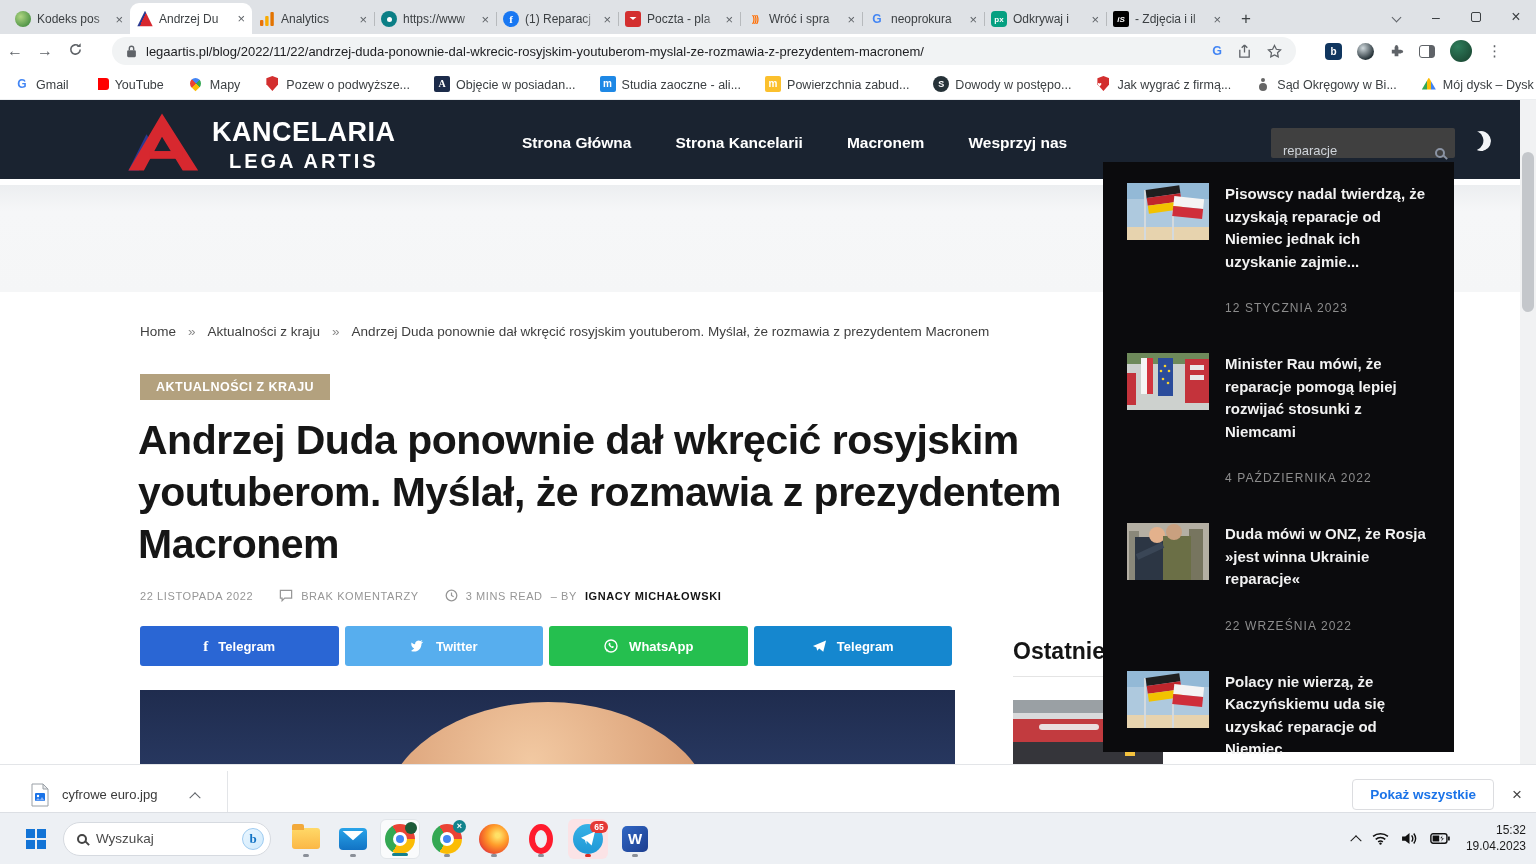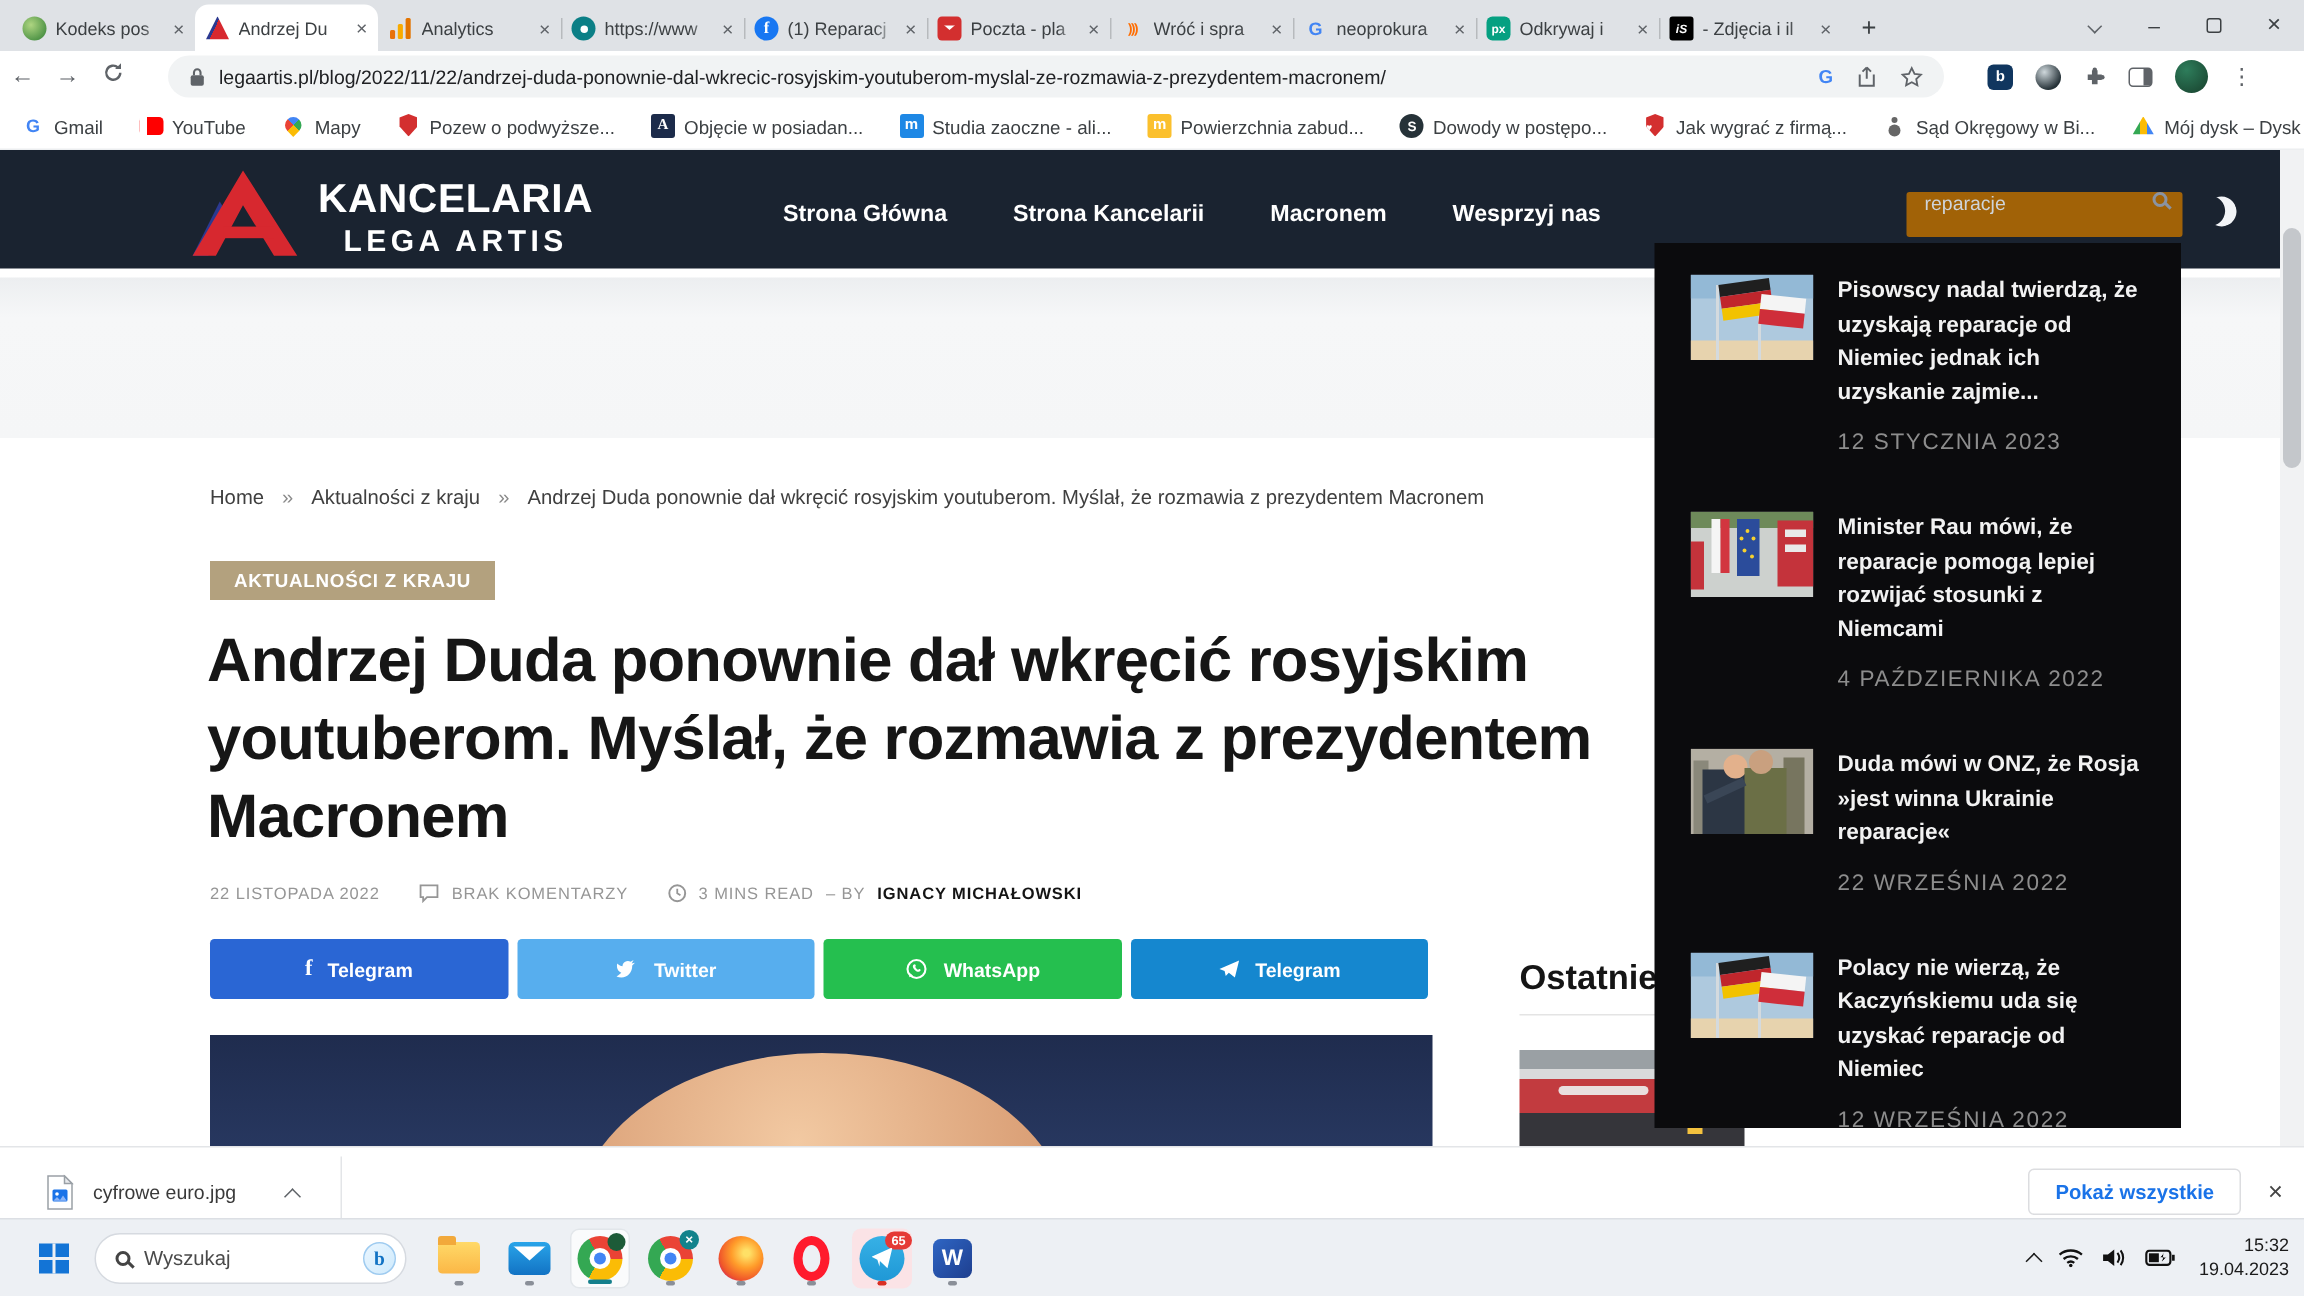--- a/index.html
+++ b/index.html
@@ -66,21 +66,21 @@
 .bk-drive{width:14px;height:12px;clip-path:polygon(50% 0,100% 100%,0 100%);background:linear-gradient(90deg,#34a853 33%,#fbbc05 33% 66%,#4285f4 66%)}
 
 
 .shead{position:absolute;left:0;top:100px;width:1536px;height:79px;background:#1a2330}
 .logo{position:absolute;left:120px;top:11px}
 .brand{position:absolute;left:212px;top:17px;display:flex;flex-direction:column;align-items:center;color:#fff}
 .brand-top{font-size:27px;font-weight:800;letter-spacing:.5px}
 .brand-bot{font-size:20px;font-weight:800;letter-spacing:3px;margin-top:2px}
 .snav{position:absolute;left:522px;top:0;height:85px;display:flex;align-items:center;gap:44px}
 .snav-item{color:#fff;font-size:15.5px;font-weight:700}
-.ssearch{position:absolute;left:1271px;top:28px;width:184px;height:30px;background:#a16207;border-radius:2px;display:flex;align-items:flex-start;padding:0 10px 0 12px}
+.ssearch{position:absolute;left:1271px;top:28px;width:184px;height:30px;background:#404040;border-radius:2px;display:flex;align-items:flex-end;padding:0 10px 0 12px}
 .ssearch input{flex:1;background:transparent;border:0;outline:0;color:#cfd4da;font-size:13px;font-family:"Liberation Sans",sans-serif;width:130px}
 .mag{width:10px;height:10px;border:2px solid #8a93a3;border-radius:50%;position:relative;flex:none}
 .mag::after{content:"";position:absolute;width:6px;height:2px;background:#8a93a3;transform:rotate(45deg);right:-5px;bottom:-2px}
 .moon{position:absolute;left:1471px;top:31px;width:20px;height:20px;border-radius:50%;box-shadow:inset -7px -3px 0 0 #f2f4f7;transform:rotate(-20deg)}
 
 
 .pagebg{position:absolute;left:0;top:185px;width:1536px;height:579px;background:#fff}
 .band{position:absolute;left:0;top:185px;width:1536px;height:107px;background:linear-gradient(180deg,#eceef0,#f6f7f8 25%,#f5f6f7)}
 .crumbs{position:absolute;left:140px;top:324px;font-size:13.5px;color:#3f3f3f;display:flex;gap:12px;align-items:center;width:1100px;white-space:nowrap}
 .crumb-sep{color:#8a8a8a}
@@ -100,21 +100,21 @@
 .santhumb{position:absolute;left:1013px;top:700px;width:150px;height:64px;overflow:hidden;background:linear-gradient(180deg,#9aa0a4 0 20%,#d9dadb 20% 30%,#c23b3f 30% 66%,#35353a 66% 100%)}
 .santhumb i{position:absolute;left:26px;top:24px;width:60px;height:6px;background:#e9dede;border-radius:3px}
 .santhumb em{position:absolute;left:112px;top:40px;width:10px;height:16px;background:#f4c23e}
 
 
 .sdrop{position:absolute;left:1103px;top:162px;width:351px;height:590px;background:#0b0b0d;z-index:40;display:flex;flex-direction:column}
 .sr{display:flex;gap:16px;padding:21px 24px 17px 24px}
 .sr-thumb{width:82px;height:57px;flex:none;overflow:hidden}
 .sr-body{flex:1}
 .sr-title{color:#f2f2f2;font-size:15px;line-height:1.5;font-weight:700}
-.sr-date{color:#8d8d8d;font-size:15px;letter-spacing:1.1px;margin-top:13px}
+.sr-date{color:#8d8d8d;font-size:12px;letter-spacing:1.1px;margin-top:28px}
 .sr-sep{height:1px;background:#262628;margin:0 24px}
 .sr-footer{margin-top:auto;height:46px;background:#17171a;display:flex;align-items:center;justify-content:center;color:#99a0a8;font-size:12.5px;letter-spacing:1.2px}
 
 
 .scrollbar{position:absolute;right:0;top:100px;width:16px;height:664px;background:#f1f2f3;z-index:45}
 .scrollbar .thumb{position:absolute;left:2px;right:2px;top:52px;height:160px;border-radius:6px;background:#c4c7cb}
 
 
 .dlbar{position:absolute;left:0;top:764px;width:1536px;height:60px;background:#fff;border-top:1px solid #e3e5e8;z-index:50;display:flex;align-items:center}
 .dl-item{display:flex;align-items:center;gap:12px;margin-left:30px}

